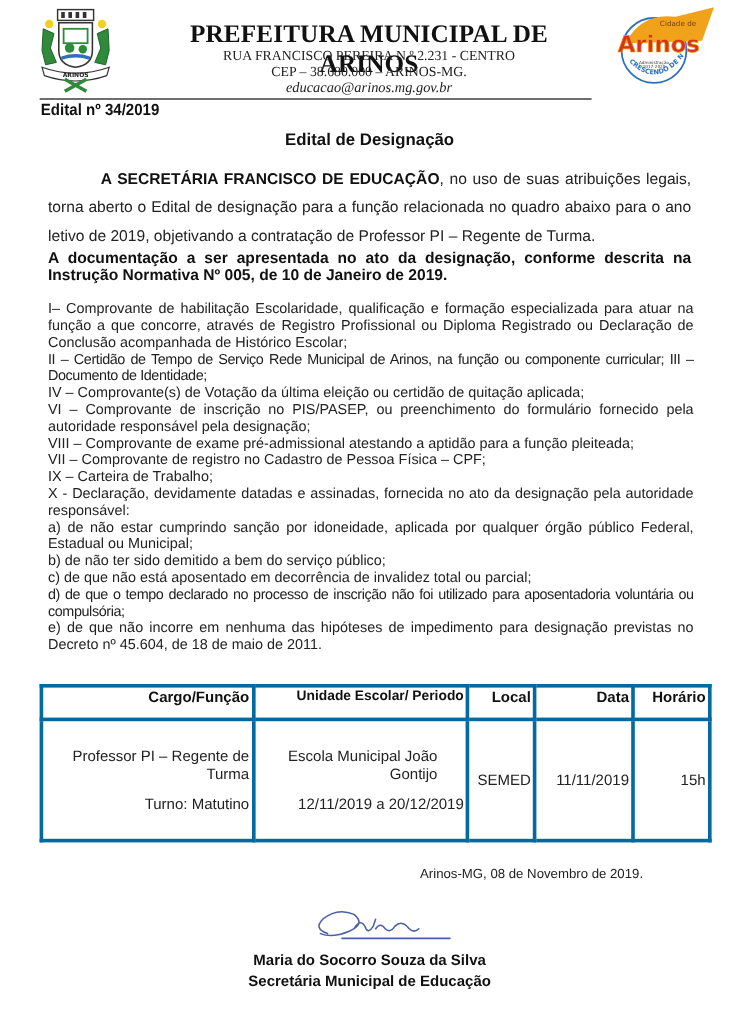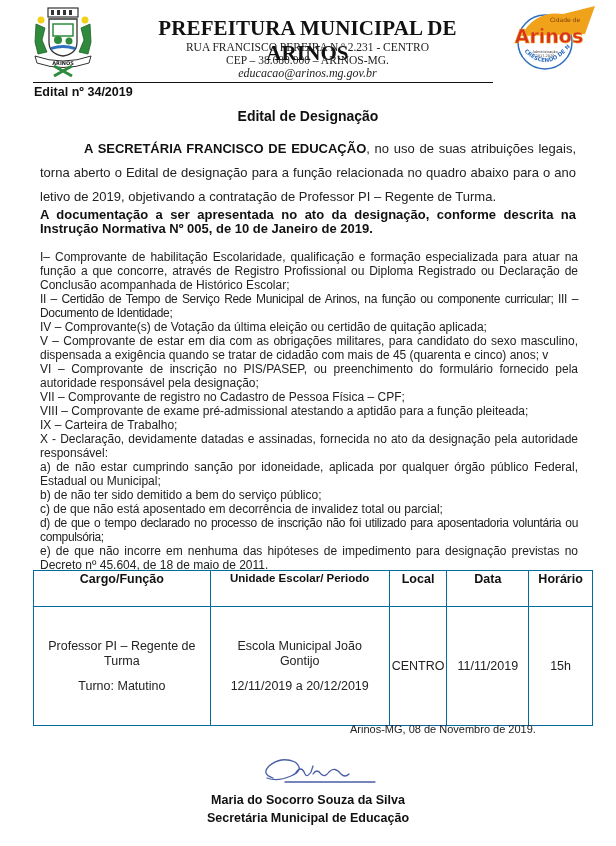--- a/index.html
+++ b/index.html
@@ -42,21 +42,21 @@
       left: 40px; width: 538px; top: 250px; font-size: 12px; line-height: 14px; color: #222;
     }
     .req-list p { margin: 0; text-align: justify; }
     .req-list p.tight { letter-spacing: -0.35px; }
 
     
     .tbl {
       left: 33px; top: 570px; width: 560px; height: 125px; border-collapse: collapse;
       font-size: 12.5px; color: #222;
     }
-    .tbl th, .tbl td { border: 1px solid #0369a1; text-align: center; vertical-align: middle; padding: 10px 2px; }
+    .tbl th, .tbl td { border: 3px solid #0369a1; text-align: right; vertical-align: middle; padding: 0 2px; }
     .tbl th { height: 24px; font-weight: bold; font-size: 12.5px; vertical-align: top; padding-top: 1px; color: #111; }
     .tbl th.small { font-size: 11.5px; }
     .tbl td { height: 98px; line-height: 15px; }
     .tbl td p { margin: 0; }
     .gap { height: 10px; }
 
     
     .place-date { left: 350px; top: 723px; font-size: 11px; color: #222; text-align: right; }
     .signature { left: 255px; top: 752px; width: 140px; height: 38px; }
     .sig-name { left: 200px; width: 216px; top: 791px; text-align: center; font-size: 12.5px; font-weight: bold; line-height: 18px; color: #111; }
@@ -110,24 +110,23 @@
 <div class="abs doc-title">Edital de Designação</div>
 
 <div class="abs intro"><b>A SECRETÁRIA FRANCISCO DE EDUCAÇÃO</b><span>, no uso de suas atribuições legais, torna aberto o Edital de designação para a função relacionada no quadro abaixo para o ano letivo de 2019, objetivando a contratação de Professor PI – Regente de Turma.</span></div>
 
 <div class="abs doc-req">A documentação a ser apresentada no ato da designação, conforme descrita na Instrução Normativa Nº 005, de 10 de Janeiro de 2019.</div>
 
 <div class="abs req-list">
   <p>I– Comprovante de habilitação Escolaridade, qualificação e formação especializada para atuar na função a que concorre, através de Registro Profissional ou Diploma Registrado ou Declaração de Conclusão acompanhada de Histórico Escolar;</p>
   <p class="tight"> II – Certidão de Tempo de Serviço Rede Municipal de Arinos, na função ou componente curricular; III – Documento de Identidade;</p>
   <p>IV – Comprovante(s) de Votação da última eleição ou certidão de quitação aplicada;</p>
-  <p>V – Comprovante de estar em dia com as obrigações militares, para candidato do sexo masculino, dispensada a exigência quando se tratar de cidadão com mais de 45 (quarenta e cinco) anos; v</p>
   <p>VI – Comprovante de inscrição no PIS/PASEP, ou preenchimento do formulário fornecido pela autoridade responsável pela designação;</p>
+  <p>VIII – Comprovante de exame pré-admissional atestando a aptidão para a função pleiteada;</p>
   <p>VII – Comprovante de registro no Cadastro de Pessoa Física – CPF;</p>
-  <p>VIII – Comprovante de exame pré-admissional atestando a aptidão para a função pleiteada;</p>
   <p>IX – Carteira de Trabalho;</p>
   <p>X - Declaração, devidamente datadas e assinadas, fornecida no ato da designação pela autoridade responsável:</p>
   <p>a) de não estar cumprindo sanção por idoneidade, aplicada por qualquer órgão público Federal, Estadual ou Municipal;</p>
   <p>b) de não ter sido demitido a bem do serviço público;</p>
   <p>c) de que não está aposentado em decorrência de invalidez total ou parcial;</p>
   <p class="tight">d) de que o tempo declarado no processo de inscrição não foi utilizado para aposentadoria voluntária ou compulsória;</p>
   <p>e) de que não incorre em nenhuma das hipóteses de impedimento para designação previstas no Decreto nº 45.604, de 18 de maio de 2011.</p>
 </div>
 
 <table class="abs tbl">
@@ -152,21 +151,21 @@
       <td>
         <p>Professor PI – Regente de Turma</p>
         <div class="gap"></div>
         <p>Turno: Matutino</p>
       </td>
       <td>
         <p style="padding:0 22px">Escola Municipal João Gontijo</p>
         <div class="gap"></div>
         <p>12/11/2019 a 20/12/2019</p>
       </td>
-      <td>CENTRO</td>
+      <td>SEMED</td>
       <td>11/11/2019</td>
       <td>15h</td>
     </tr>
   </tbody>
 </table>
 
 <div class="abs place-date">Arinos-MG, 08 de Novembro de 2019.</div>
 
 <div class="abs signature">
   <svg width="140" height="38" viewBox="0 0 140 38">

